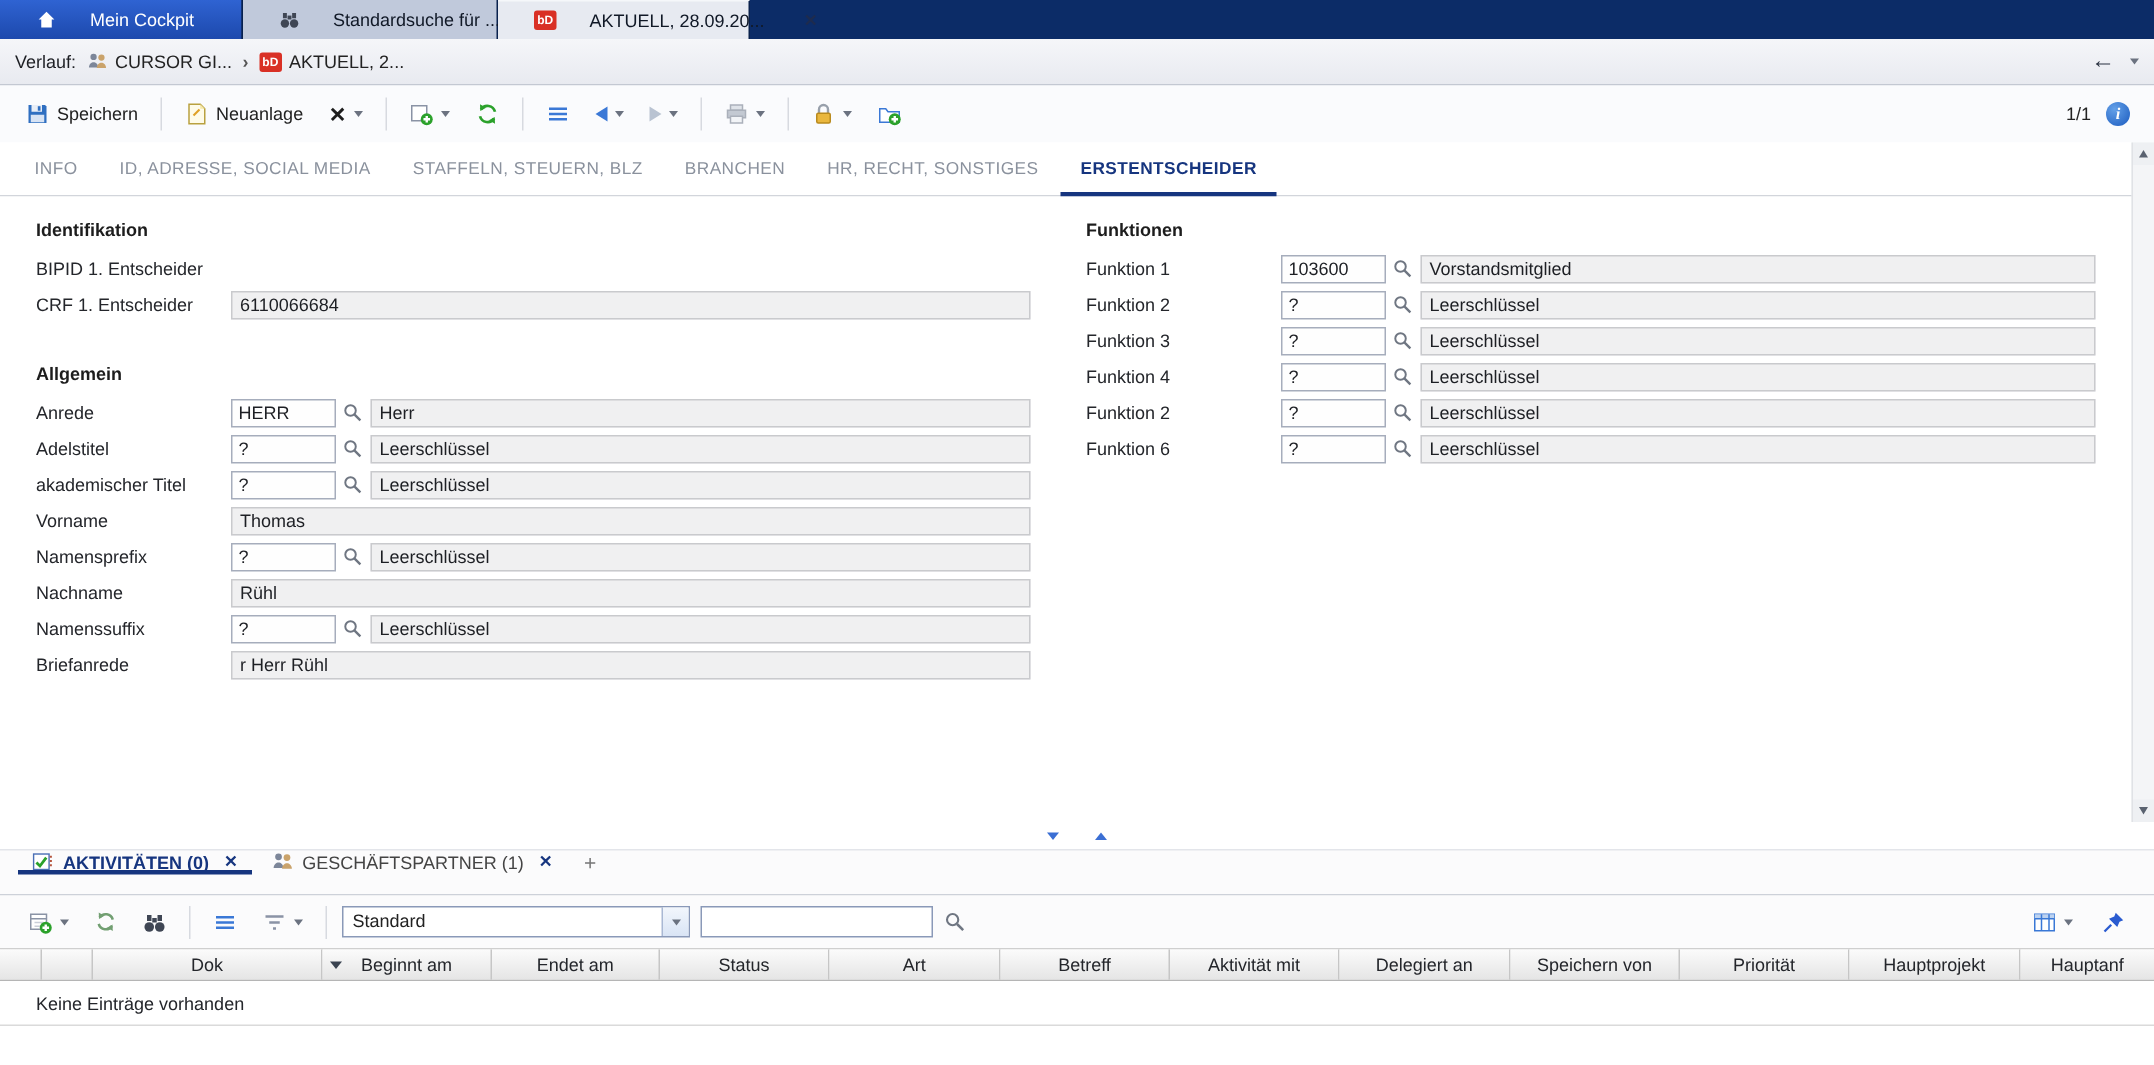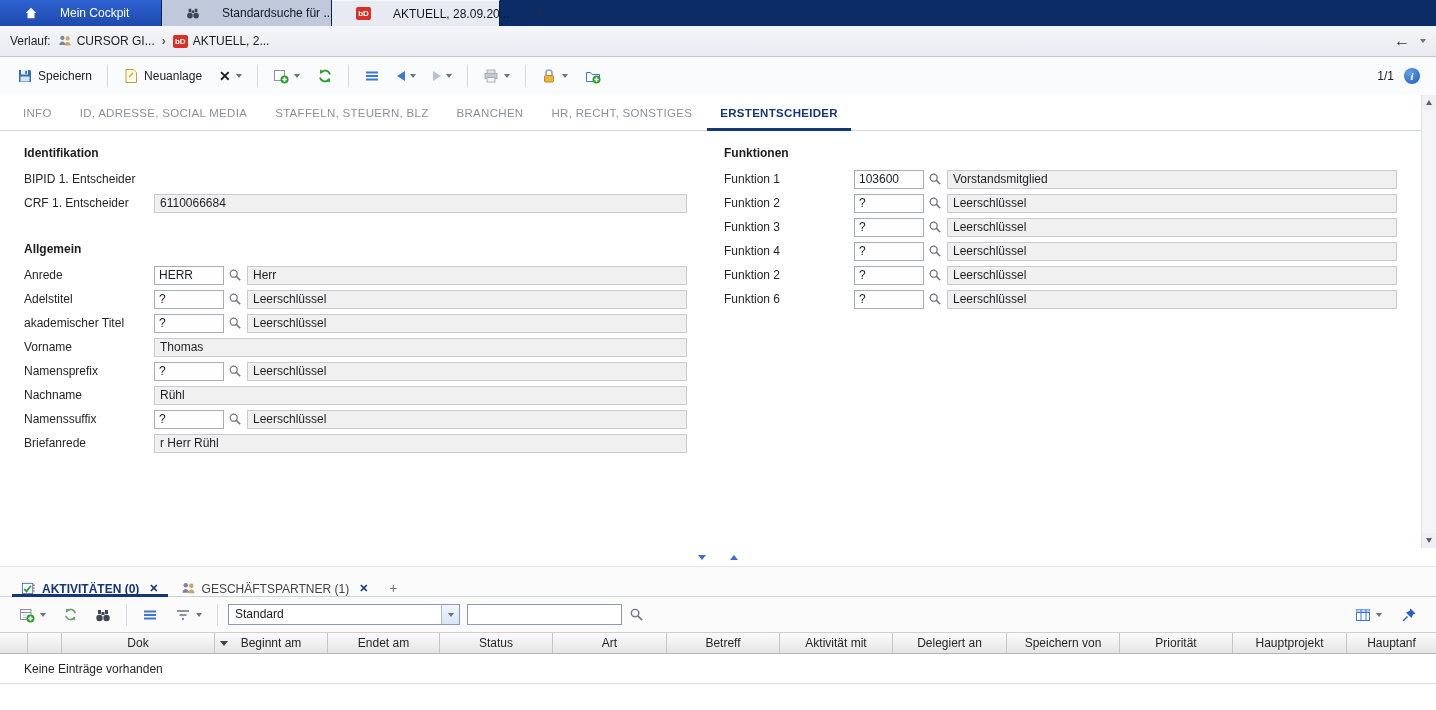--- a/index.html
+++ b/index.html
@@ -62,21 +62,21 @@
   .sb-btn{height:15px;display:flex;align-items:center;justify-content:center;background:#eef0f3;cursor:pointer;}
   .sb-tri-up{width:0;height:0;border-left:3.5px solid transparent;border-right:3.5px solid transparent;border-bottom:5px solid #5a6270;}
   .sb-tri-down{width:0;height:0;border-left:3.5px solid transparent;border-right:3.5px solid transparent;border-top:5px solid #5a6270;}
   .sb-track{flex:1;}
 
   
   .splitter{position:absolute;top:548px;left:0;right:0;height:18px;display:flex;align-items:center;justify-content:center;gap:16px;background:#fff;}
   .split-btn{padding:2px 4px;cursor:pointer;display:flex;align-items:center;}
 
   
-  .subtabs{position:absolute;top:566px;left:0;right:0;height:31px;background:#fbfbfc;border-top:1px solid #e3e5ea;border-bottom:1px solid #cdd1d9;display:flex;align-items:flex-end;padding:0 10px;}
+  .subtabs{position:absolute;top:566px;left:0;right:0;height:31px;background:#fbfbfc;border-top:1px solid #e3e5ea;border-bottom:1px solid #cdd1d9;display:flex;align-items:flex-start;padding:0 10px;}
   .stab{display:flex;align-items:center;gap:6px;padding:0 11px;position:relative;color:#444;cursor:pointer;white-space:nowrap;}
   .stab.active{color:#16357f;font-weight:bold;}
   .stab.active::after{content:"";position:absolute;left:2px;right:2px;bottom:-1px;height:3px;background:#16357f;}
   .stab .close-x{color:#16357f;}
   .addtab{display:flex;align-items:center;padding:0 10px;color:#777;font-size:14px;cursor:pointer;}
 
   
   .toolbar2{position:absolute;top:597px;left:0;right:0;height:35px;background:#fbfbfc;display:flex;align-items:center;padding:0 14px;gap:7px;}
   .combo{width:232px;height:21px;border:1px solid #8a99b8;background:#fff;display:flex;align-items:stretch;cursor:pointer;}
   .combo-text{flex:1;padding:2px 6px;line-height:15px;overflow:hidden;white-space:nowrap;}

